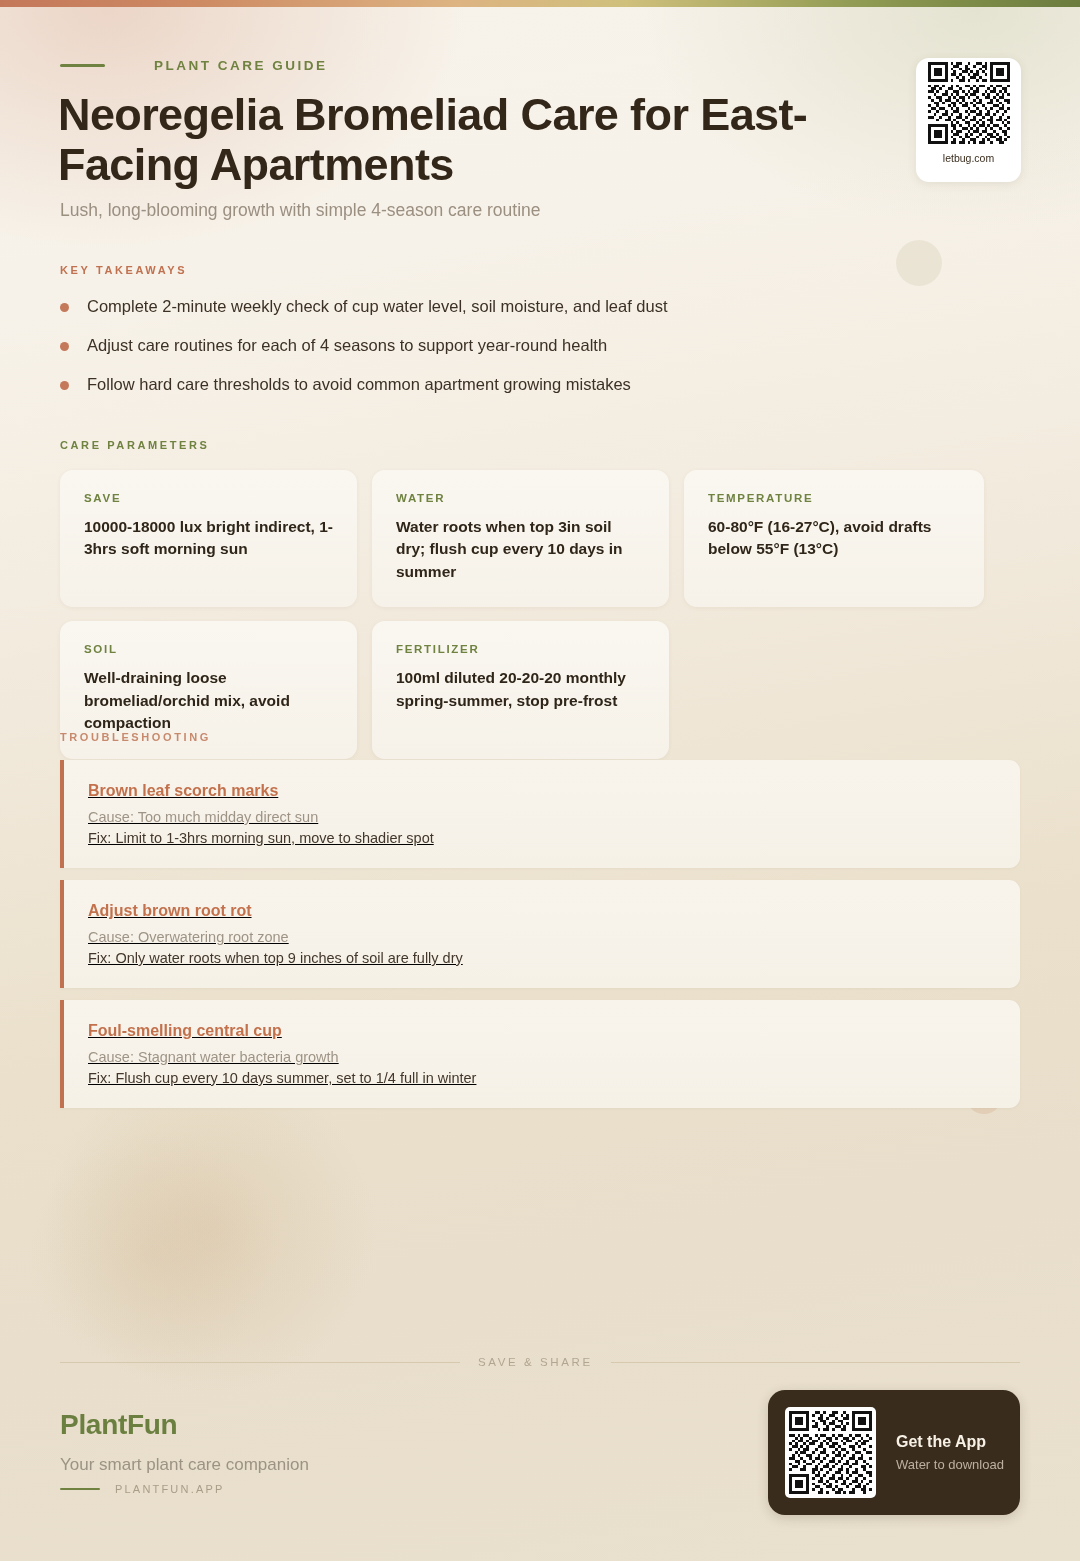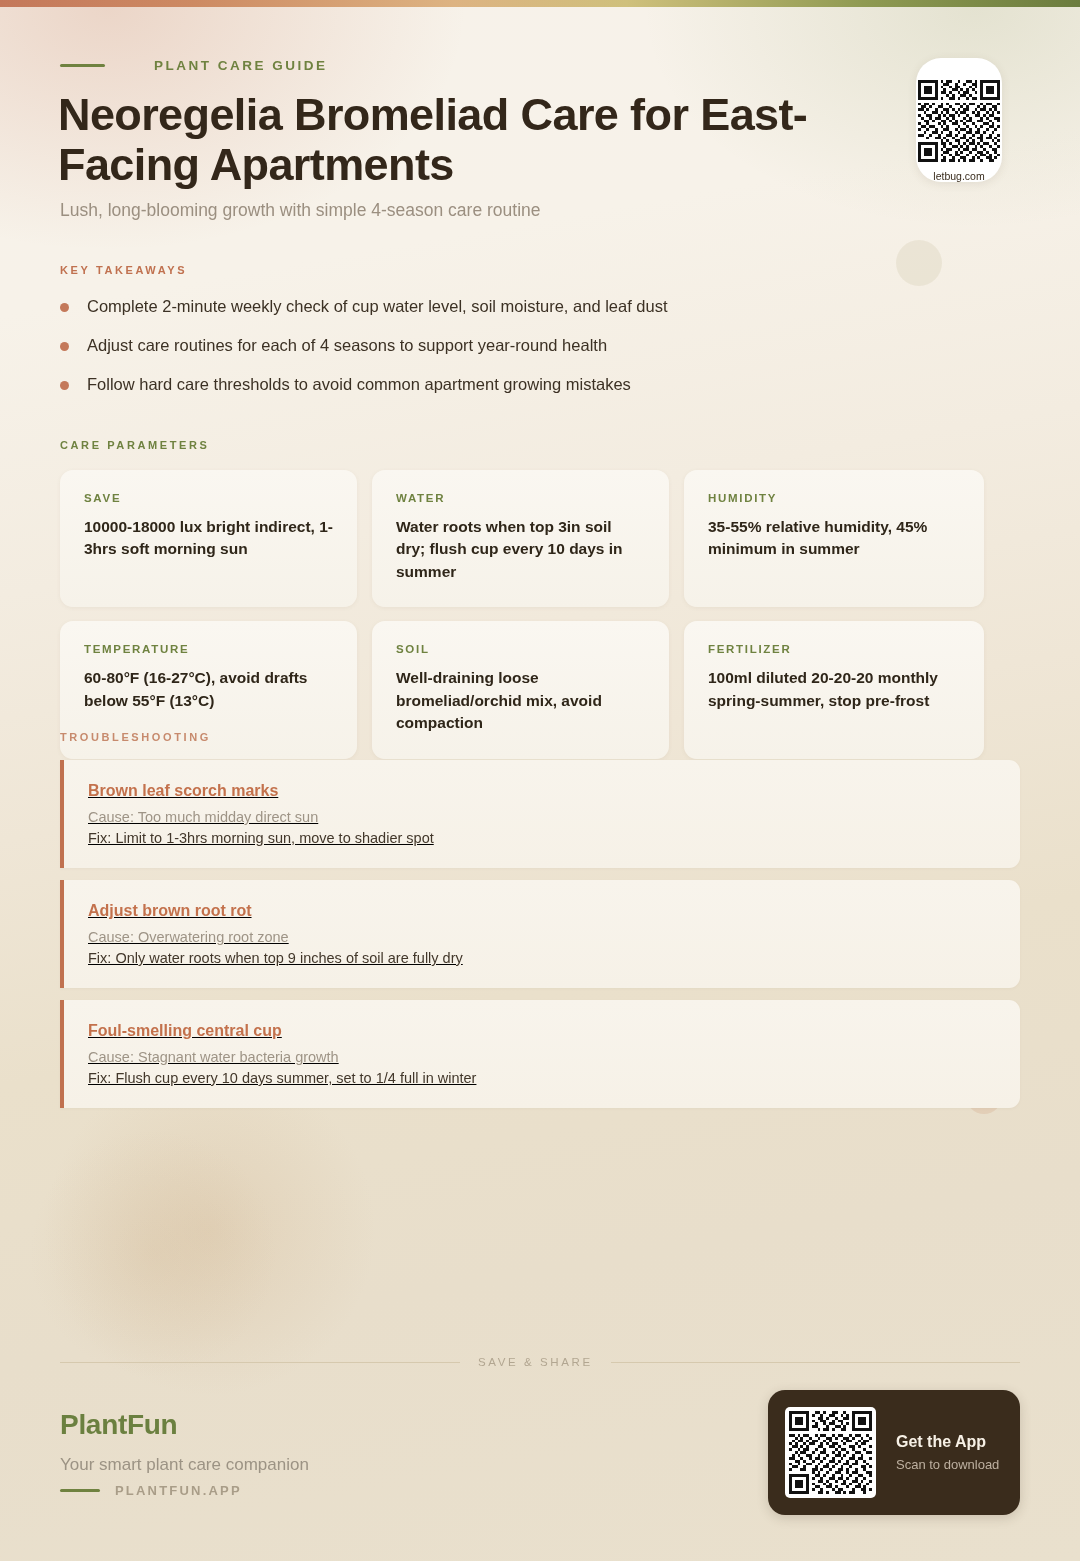--- a/index.html
+++ b/index.html
@@ -87,25 +87,25 @@
     letter-spacing:-.6px; color:#33271a;
   }
   .subhead {
     position:absolute; left:60px; top:200px;
     font-size:17.5px; color:#9b8f80; font-weight:400;
   }
 
   
   .qr-head {
     position:absolute; left:916px; top:58px;
-    width:86px; height:124px;
-    background:#ffffff; border-radius:25px;
+    width:105px; height:124px;
+    background:#ffffff; border-radius:13px;
     box-shadow:0 2px 10px rgba(90,70,45,.10);
     display:flex; flex-direction:column; align-items:center;
-    padding-top:22px;
+    padding-top:4px;
   }
   .qr-head .qr-img { width:82px; height:82px; }
   .qr-head .qr-cap {
     margin-top:8px; font-size:10.5px; color:#3a2d1e; font-weight:500;
   }
 
   
   .sec-label {
     position:absolute;
     font-size:11px; font-weight:700; letter-spacing:2.6px;
@@ -192,21 +192,21 @@
   .brand-tag {
     position:absolute; left:60px; top:1455px;
     font-size:17px; color:#9c9384;
   }
   .brand-url-row {
     position:absolute; left:60px; top:1483px;
     display:flex; align-items:center; gap:15px;
   }
   .brand-url-rule { width:40px; height:2.5px; background:#6f8240; border-radius:2px; }
   .brand-url {
-    font-size:13px; letter-spacing:2.2px; color:#a99d88; font-weight:700;
+    font-size:11px; letter-spacing:2.2px; color:#a99d88; font-weight:400;
   }
 
   .app-cta {
     position:absolute; left:768px; top:1390px;
     width:252px; height:125px;
     background:#3a2c1c; border-radius:17px;
     display:flex; align-items:center; gap:20px;
     padding:0 12px 0 17px;
     box-shadow:0 3px 12px rgba(60,45,25,.18);
   }
@@ -507,24 +507,20 @@
   <div class="care-grid">
     <div class="care-card">
       <div class="care-label">SAVE</div>
       <div class="care-value">10000-18000 lux bright indirect, 1-3hrs soft morning sun</div>
     </div>
     <div class="care-card">
       <div class="care-label">WATER</div>
       <div class="care-value">Water roots when top 3in soil dry; flush cup every 10 days in summer</div>
     </div>
     <div class="care-card">
-      <div class="care-label">HUMIDITY</div>
-      <div class="care-value">35-55% relative humidity, 45% minimum in summer</div>
-    </div>
-    <div class="care-card">
       <div class="care-label">TEMPERATURE</div>
       <div class="care-value">60-80°F (16-27°C), avoid drafts below 55°F (13°C)</div>
     </div>
     <div class="care-card">
       <div class="care-label">SOIL</div>
       <div class="care-value">Well-draining loose bromeliad/orchid mix, avoid compaction</div>
     </div>
     <div class="care-card">
       <div class="care-label">FERTILIZER</div>
       <div class="care-value">100ml diluted 20-20-20 monthly spring-summer, stop pre-frost</div>
@@ -787,17 +783,17 @@
             <rect x="13" y="28" width="1" height="1"></rect>
             <rect x="16" y="28" width="2" height="1"></rect>
             <rect x="19" y="28" width="1" height="1"></rect>
             <rect x="21" y="28" width="2" height="1"></rect>
             <rect x="26" y="28" width="1" height="1"></rect>
         </g>
       </svg>
     </div>
     <div>
       <div class="cta-txt-title">Get the App</div>
-      <div class="cta-txt-sub">Scan to download</div>
+      <div class="cta-txt-sub">Water to download</div>
     </div>
   </div>
 
 </div>
 
 </body></html>

